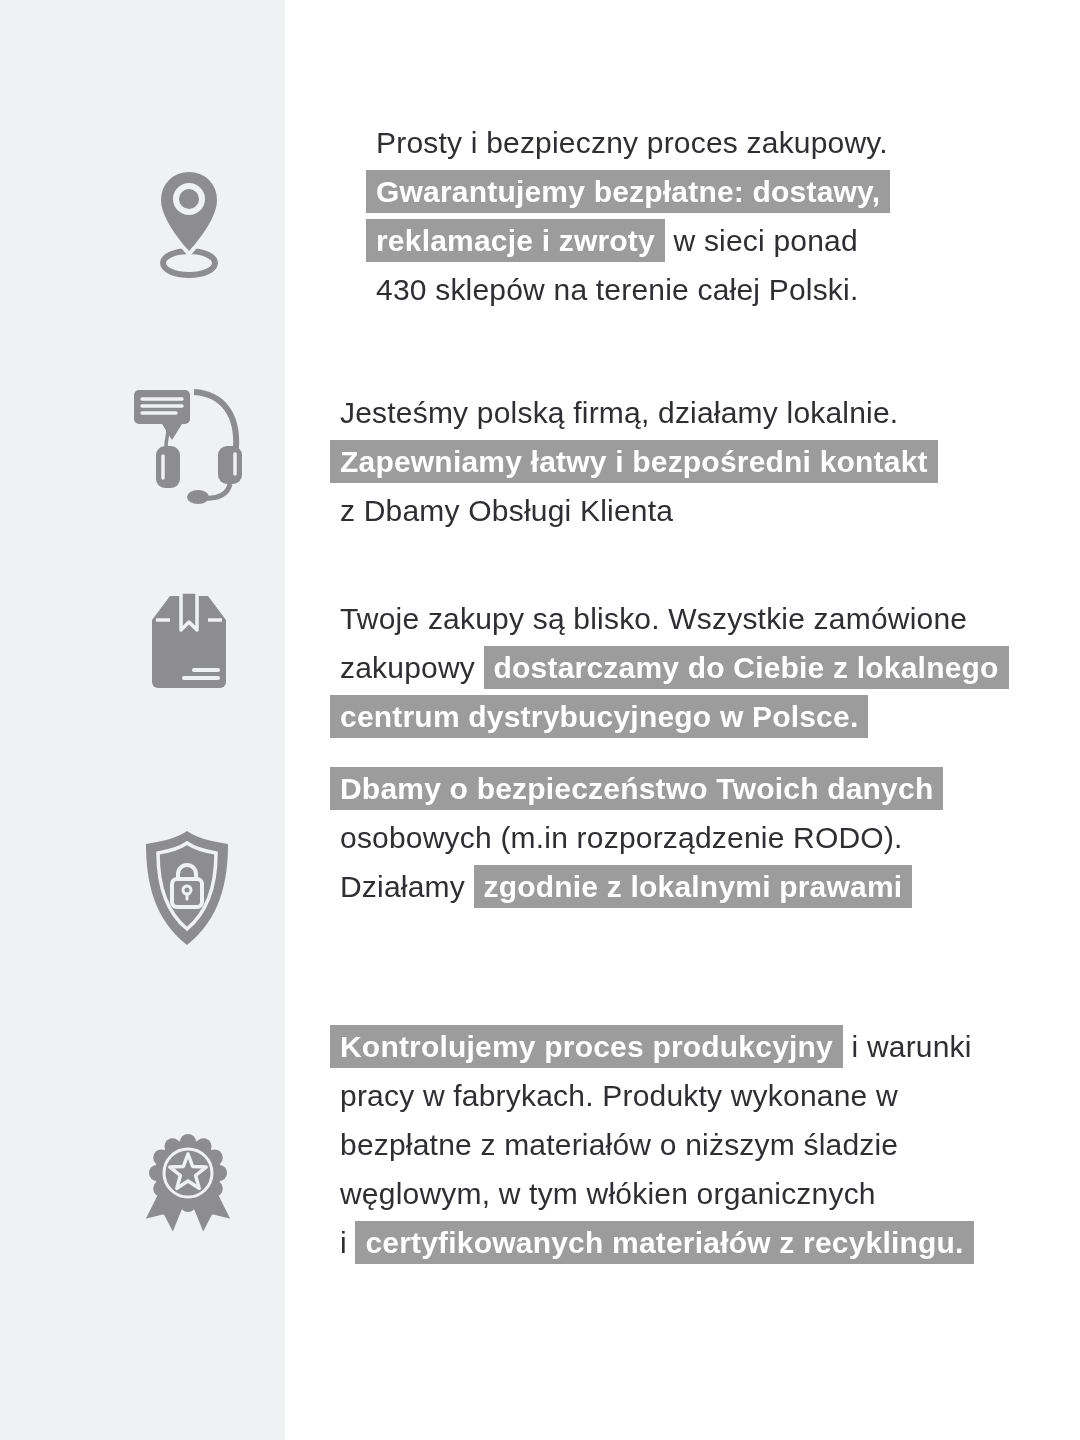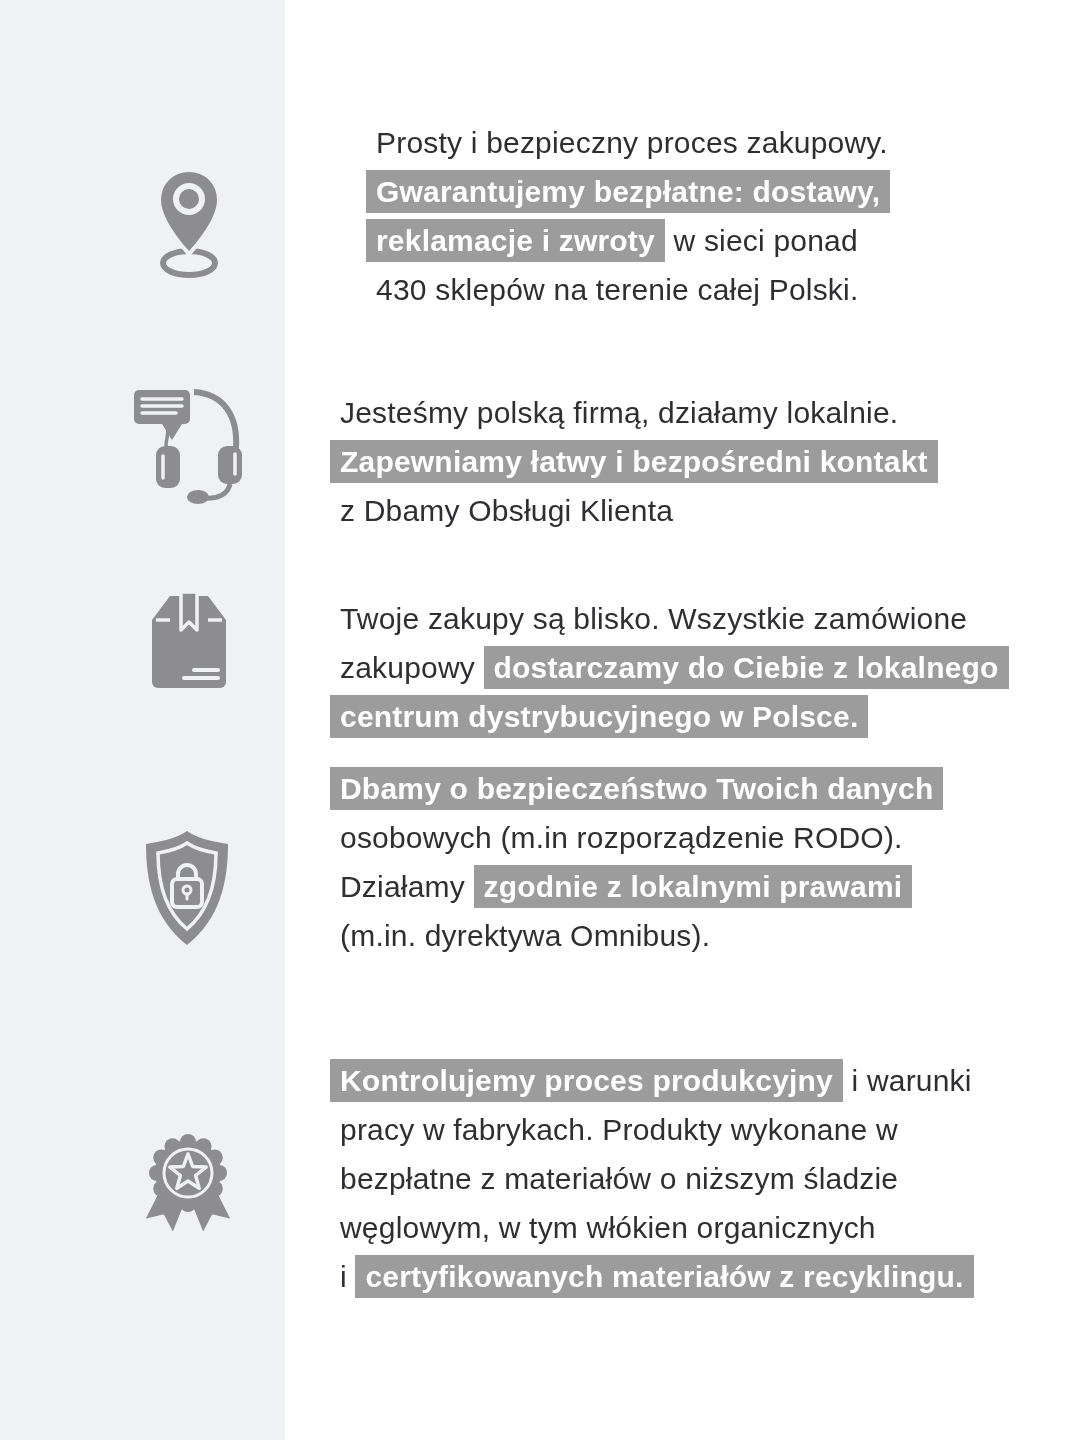--- a/index.html
+++ b/index.html
@@ -18,21 +18,21 @@
   .icon-headset { left:132px; top:384px; width:110px; height:120px; }
   .icon-package { left:146px; top:590px; width:86px;  height:102px; }
   .icon-shield  { left:140px; top:827px; width:94px;  height:124px; }
   .icon-award   { left:133px; top:1119px; width:110px; height:122px; }
 
   .text-col {
     position:absolute; left:340px; width:710px;
     color:var(--text-color,#2e2e33); font-size:30px;
   }
   .tc-1 { top:118px;margin-left:36px; } .tc-2 { top:376px;margin-top:12px; } .tc-3 { top:594px; }
-  .tc-4 { top:764px; } .tc-5 { top:1056px; }
+  .tc-4 { top:764px; } .tc-5 { top:1022px; }
   .line { height:49px; line-height:49px; white-space:pre; }
   .seg { letter-spacing:0.2px; }
   .seg.hl {
     background:var(--hl-bg,#9c9c9c); color:var(--hl-text,#fff);
     font-weight:bold; padding:5px 10px;
   }
   .line .hl:first-child { margin-left:-10px; }
 </style>
 </head>
 <body>
@@ -107,21 +107,20 @@
         <rect x="32" y="52" width="30" height="28" rx="5" stroke="var(--sidebar-bg)" stroke-width="4"></rect>
         <path d="M38,52 v-5 a9,9 0 0 1 18,0 v5" stroke="var(--sidebar-bg)" stroke-width="4"></path>
         <circle cx="47" cy="63" r="4" stroke="var(--sidebar-bg)" stroke-width="3"></circle>
         <line x1="47" y1="67" x2="47" y2="72" stroke="var(--sidebar-bg)" stroke-width="3" stroke-linecap="round"></line>
       </svg>
     </div>
     <div class="text-col tc-4">
         <div class="line"><span class="seg hl">Dbamy o bezpieczeństwo Twoich danych</span></div>
         <div class="line"><span class="seg">osobowych (m.in rozporządzenie RODO).</span></div>
         <div class="line"><span class="seg">Działamy </span><span class="seg hl">zgodnie z lokalnymi prawami</span></div>
-        <div class="line"><span class="seg">(m.in. dyrektywa Omnibus).</span></div>
       </div>
   </section>
 
   <section>
     <div class="icon icon-award">
       <svg viewBox="0 0 110 122" fill="none">
         <path d="M28,66 L10,102 L30,97 L40,116 L53,84 Z" fill="var(--icon-color)" stroke="var(--sidebar-bg)" stroke-width="3" stroke-linejoin="round"></path>
         <path d="M82,66 L100,102 L80,97 L70,116 L57,84 Z" fill="var(--icon-color)" stroke="var(--sidebar-bg)" stroke-width="3" stroke-linejoin="round"></path>
         <g fill="var(--icon-color)">
           <circle cx="55" cy="54" r="33"></circle>

